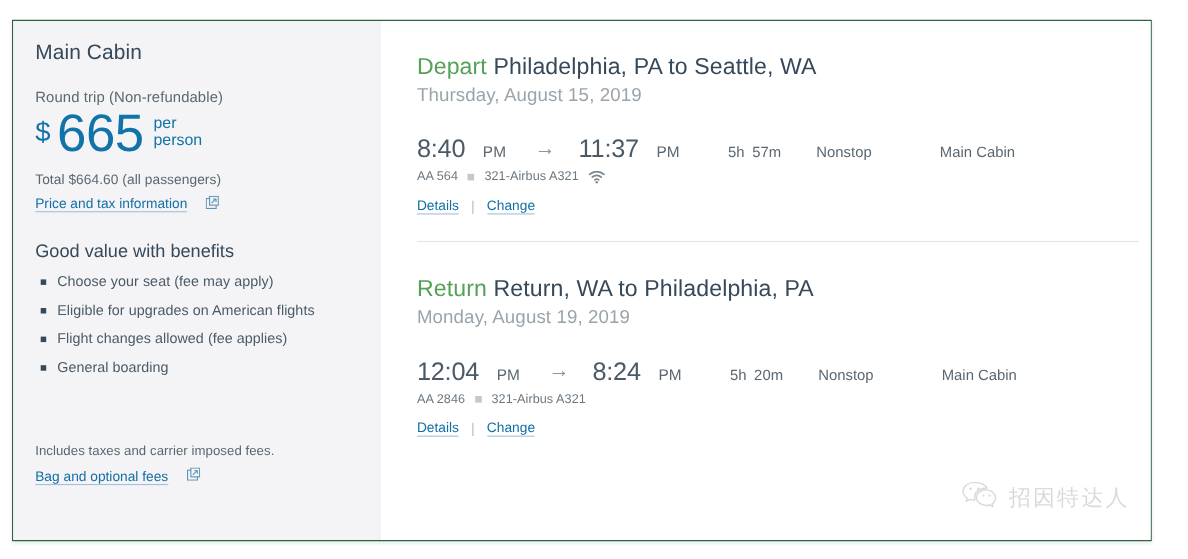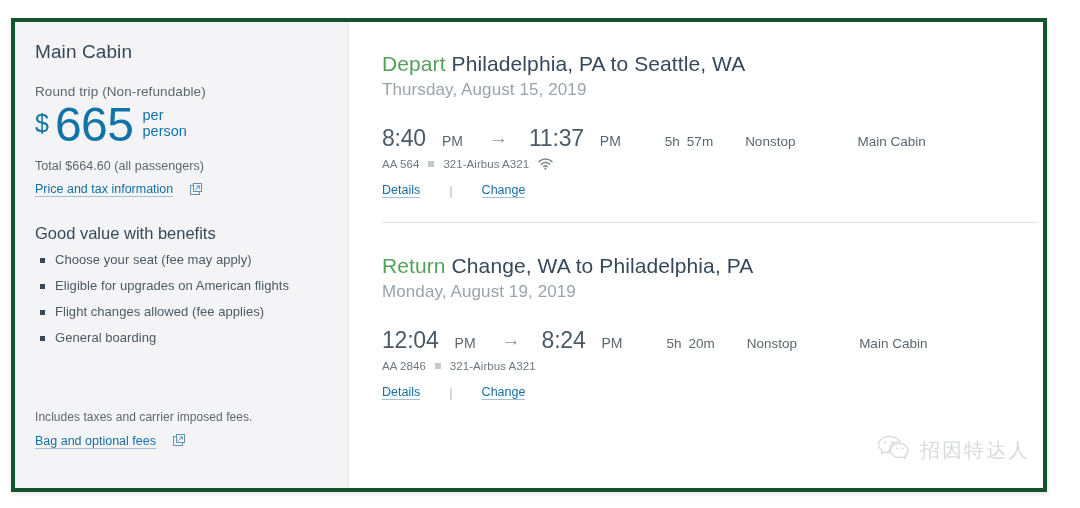--- a/index.html
+++ b/index.html
@@ -23,21 +23,21 @@
   }
 
   
   .card {
     position: absolute;
     left: 11px;
     top: 18px;
     width: 1036px;
     height: 474px;
     background: #ffffff;
-    border: 4px solid #14532d;
+    border: 1px solid #14532d;
     box-shadow: 0 2px 4px rgba(0,0,0,0.10);
     box-sizing: border-box;
     display: flex;
     overflow: hidden;
   }
 
   
   .fare-panel {
     width: 334px;
     flex: 0 0 334px;
@@ -141,21 +141,21 @@
     left: 2px;
     top: 6px;
     width: 5px;
     height: 5px;
     background: #36495a;
   }
 
   .fare-footer {
     position: absolute;
     left: 20px;
-    bottom: 38px;
+    bottom: 49px;
   }
   .fare-footer-note {
     font-size: 12px;
     color: #5b6770;
     margin-bottom: 7px;
     letter-spacing: .05px;
   }
 
   
   .itinerary {
@@ -247,21 +247,20 @@
   .wifi-icon {
     margin-left: 9px;
     display: inline-flex;
     align-items: center;
   }
 
   .actions {
     display: flex;
     align-items: center;
     font-size: 13px;
-    gap: 18px;
   }
   .actions .sep {
     color: #b7bec3;
     margin: 0 11px;
   }
 
   .leg-divider {
     height: 1px;
     background: #e2e5e8;
     margin: 24px 0 0 0;
@@ -390,21 +389,21 @@
           <span class="sep">|</span>
           <span class="link">Change</span>
         </div>
       </div>
 
       <div class="leg-divider"></div>
 
       <div class="leg leg-two">
         <h2 class="leg-heading">
           <span class="leg-kind">Return</span>
-          <span>Change, WA to Philadelphia, PA</span>
+          <span>Return, WA to Philadelphia, PA</span>
         </h2>
         <div class="leg-date">Monday, August 19, 2019</div>
 
         <div class="flight-row">
           <span class="seg-depart">
             <span class="time">12:04</span><span class="meridiem">PM</span>
           </span>
           <span class="arrow">→</span>
           <span class="seg-arrive">
             <span class="time">8:24</span><span class="meridiem">PM</span>

